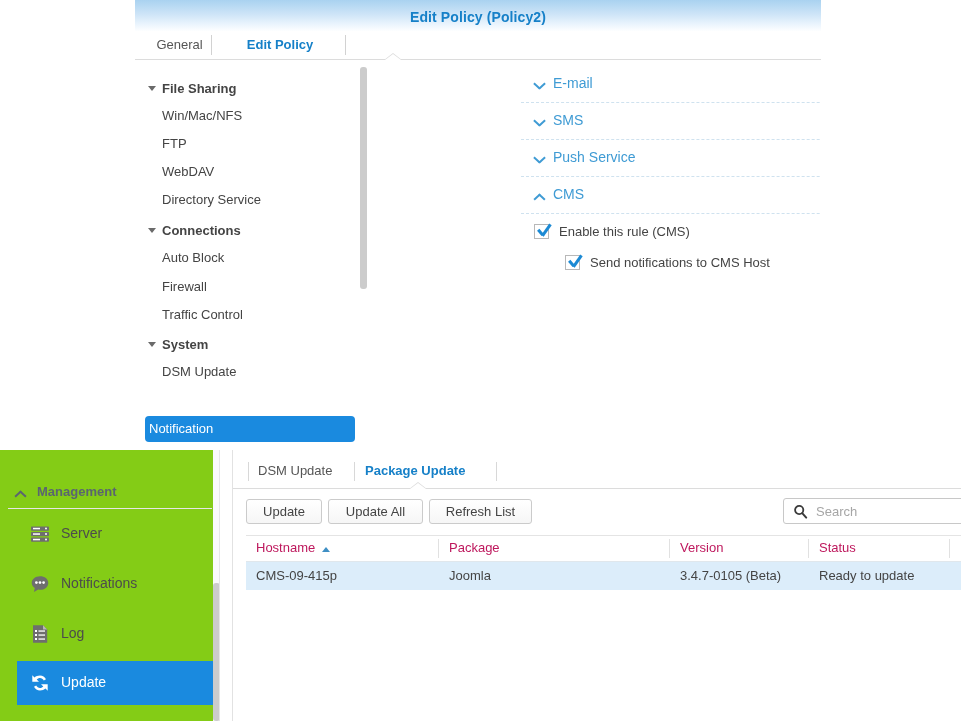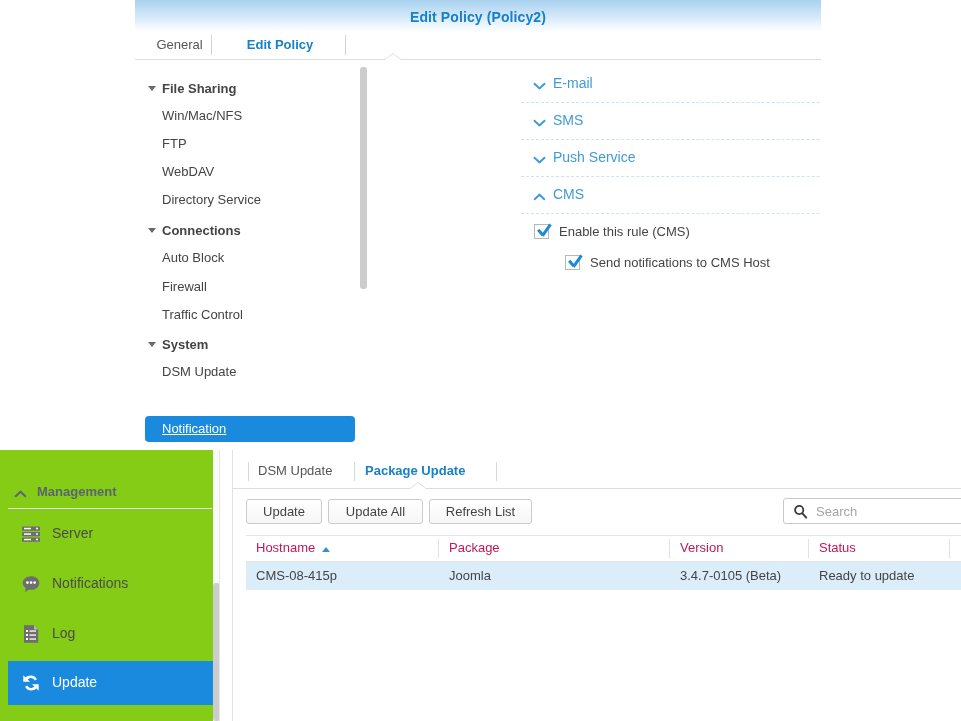--- a/index.html
+++ b/index.html
@@ -151,25 +151,24 @@
   }
   #dnav-selected {
     position: absolute;
     left: 10px;
     width: 210px;
     height: 26px;
     line-height: 26px;
     background: #1a8adf;
     color: #ffffff;
     border-radius: 4px;
-    padding-left: 17px;
+    padding-left: 4px;
     box-sizing: border-box;
     font-size: 13px;
     cursor: pointer;
-    text-decoration: underline;
   }
   #dnav-scrollbar-track {
     position: absolute;
     left: 225px;
     top: 0px;
     width: 7px;
     height: 390px;
     background: #ffffff;
   }
   #dnav-scrollbar-thumb {
@@ -324,21 +323,21 @@
   #sb-group-line {
     position: absolute;
     left: 8px;
     top: 58px;
     width: 204px;
     height: 1px;
     background: #e6e6e6;
   }
   .sb-item {
     position: absolute;
-    left: 8px;
+    left: 17px;
     width: 216px;
     height: 44px;
     cursor: pointer;
   }
   .sb-item.active {
     background: #1a8adf;
     border-radius: 0 4px 4px 0;
   }
   .sb-item .sb-label {
     position: absolute;
@@ -728,20 +727,20 @@
       <div id="sort-arrow" style="left:76px;"></div>
       <div class="colsep" style="left:192px;"></div>
       <div class="th" style="left:203px;">Package</div>
       <div class="colsep" style="left:423px;"></div>
       <div class="th" style="left:434px;">Version</div>
       <div class="colsep" style="left:562px;"></div>
       <div class="th" style="left:573px;">Status</div>
       <div class="colsep" style="left:703px;"></div>
     </div>
     <div id="trow">
-      <div class="td" style="left:10px;">CMS-08-415p</div>
+      <div class="td" style="left:10px;">CMS-09-415p</div>
       <div class="td" style="left:203px;">Joomla</div>
       <div class="td" style="left:434px;">3.4.7-0105 (Beta)</div>
       <div class="td" style="left:573px;">Ready to update</div>
     </div>
   </div>
 </div>
 <div id="mp-left-edge"></div>
 
 </body></html>

